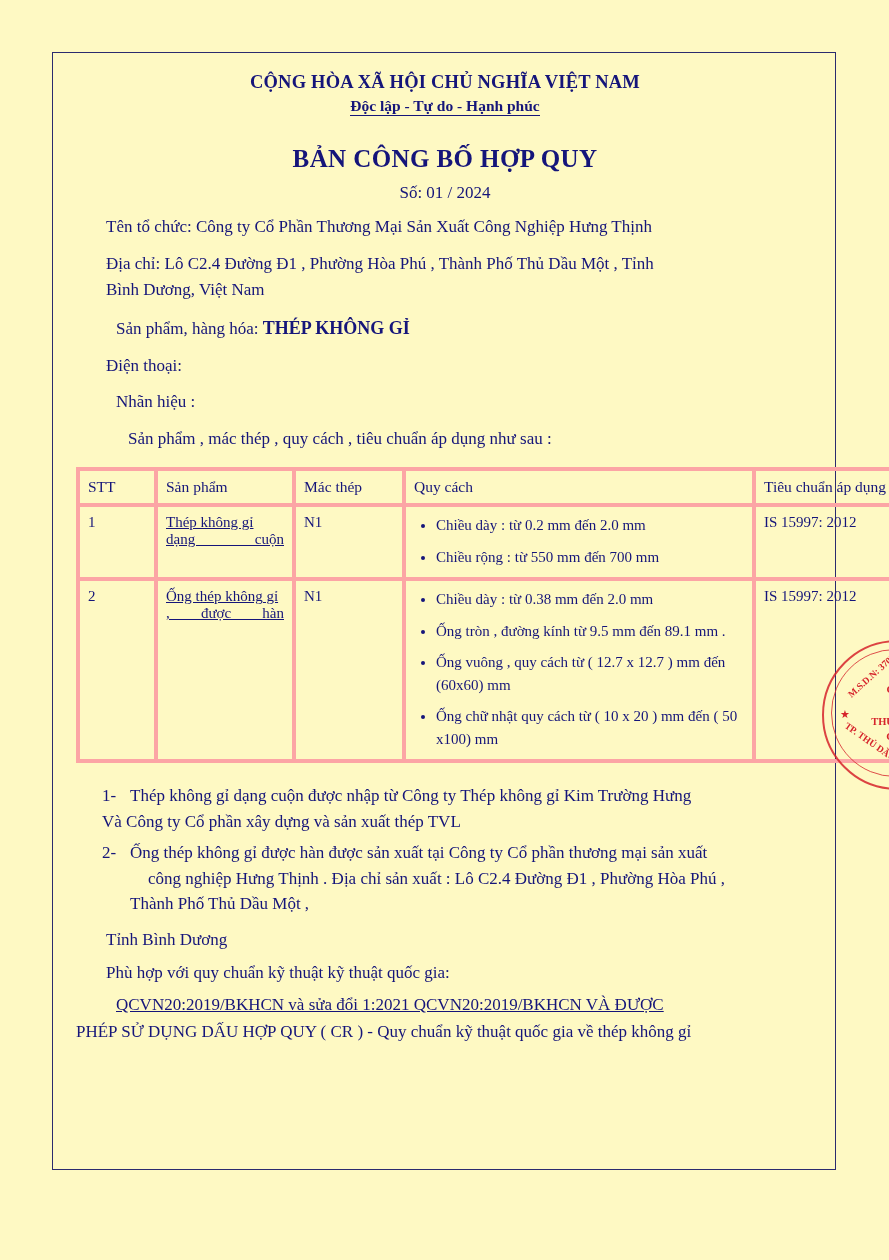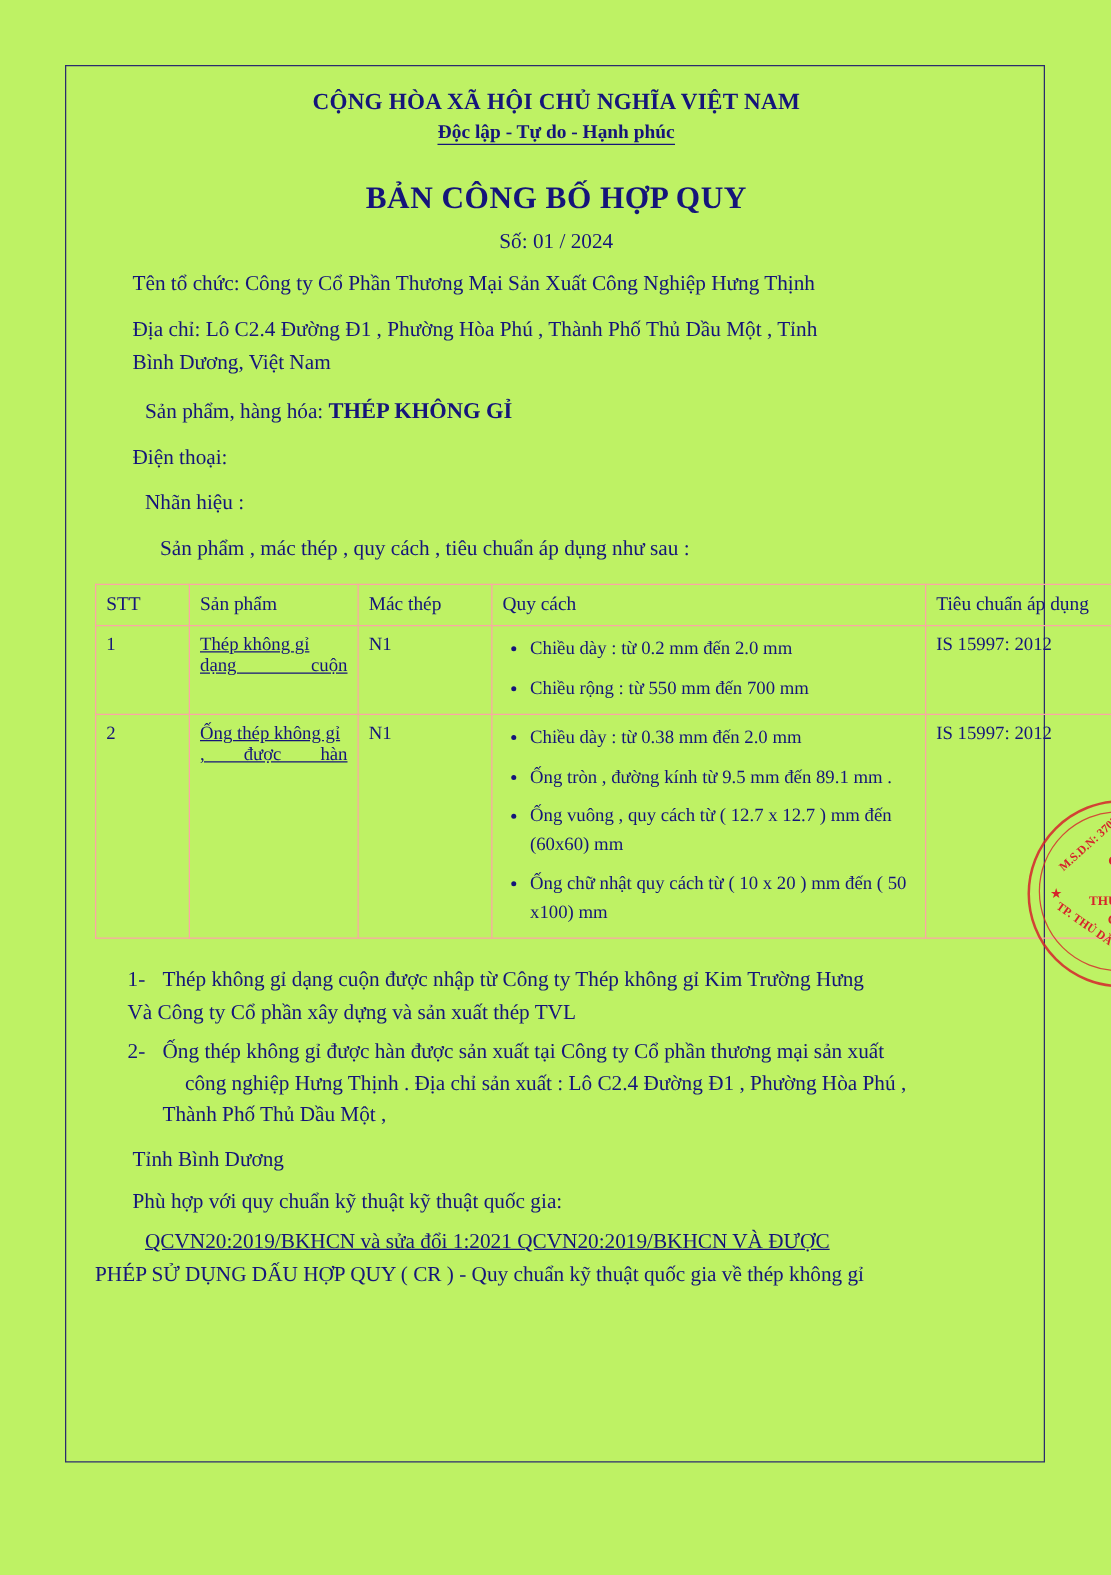--- a/index.html
+++ b/index.html
@@ -13,21 +13,21 @@
     position: relative;
     font-family: "Liberation Serif", serif;
     color: #111;
     overflow: hidden;
   }
   .page {
     position: absolute;
     left: 0; top: 0;
     width: 889px;
     height: 1260px;
-    background: #bef264;
+    background: #fef9c3;
   }
   .doc-border {
     position: absolute;
     left: 52px;
     top: 52px;
     width: 784px;
     height: 1118px;
     border: 1.5px solid #2b2b6e;
     box-sizing: border-box;
   }
@@ -84,21 +84,21 @@
 
   table.spec {
     margin-top: 16px;
     width: 738px;
     border-collapse: collapse;
     color: #15157a;
     font-size: 15px;
     table-layout: fixed;
   }
   table.spec th, table.spec td {
-    border: 1px solid #fca5a5;
+    border: 4px solid #fca5a5;
     padding: 7px 8px;
     vertical-align: top;
     font-weight: normal;
     text-align: left;
   }
   table.spec th {
     font-size: 15.5px;
   }
   .col-stt { width: 58px; text-align: center; }
   .col-sp  { width: 118px; }

